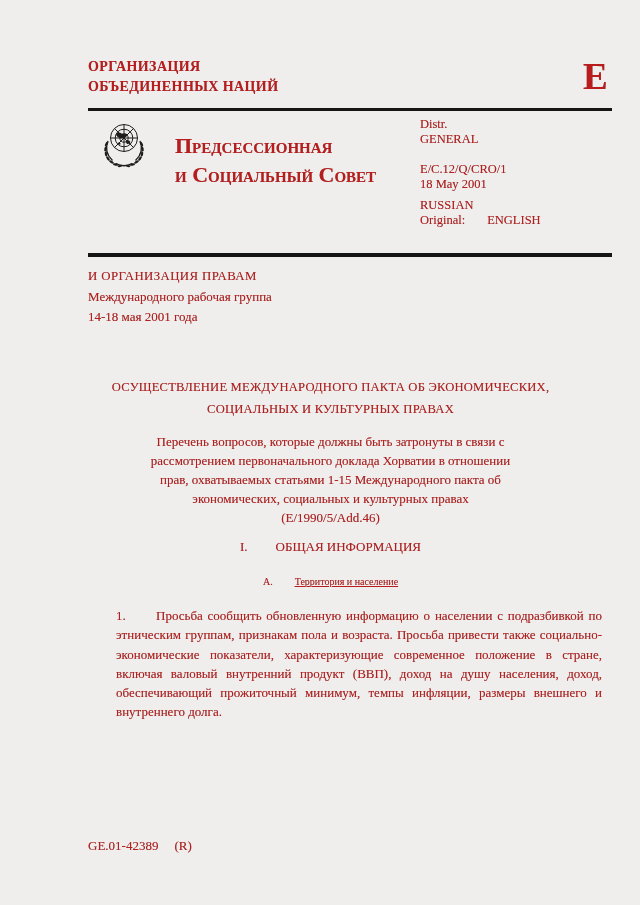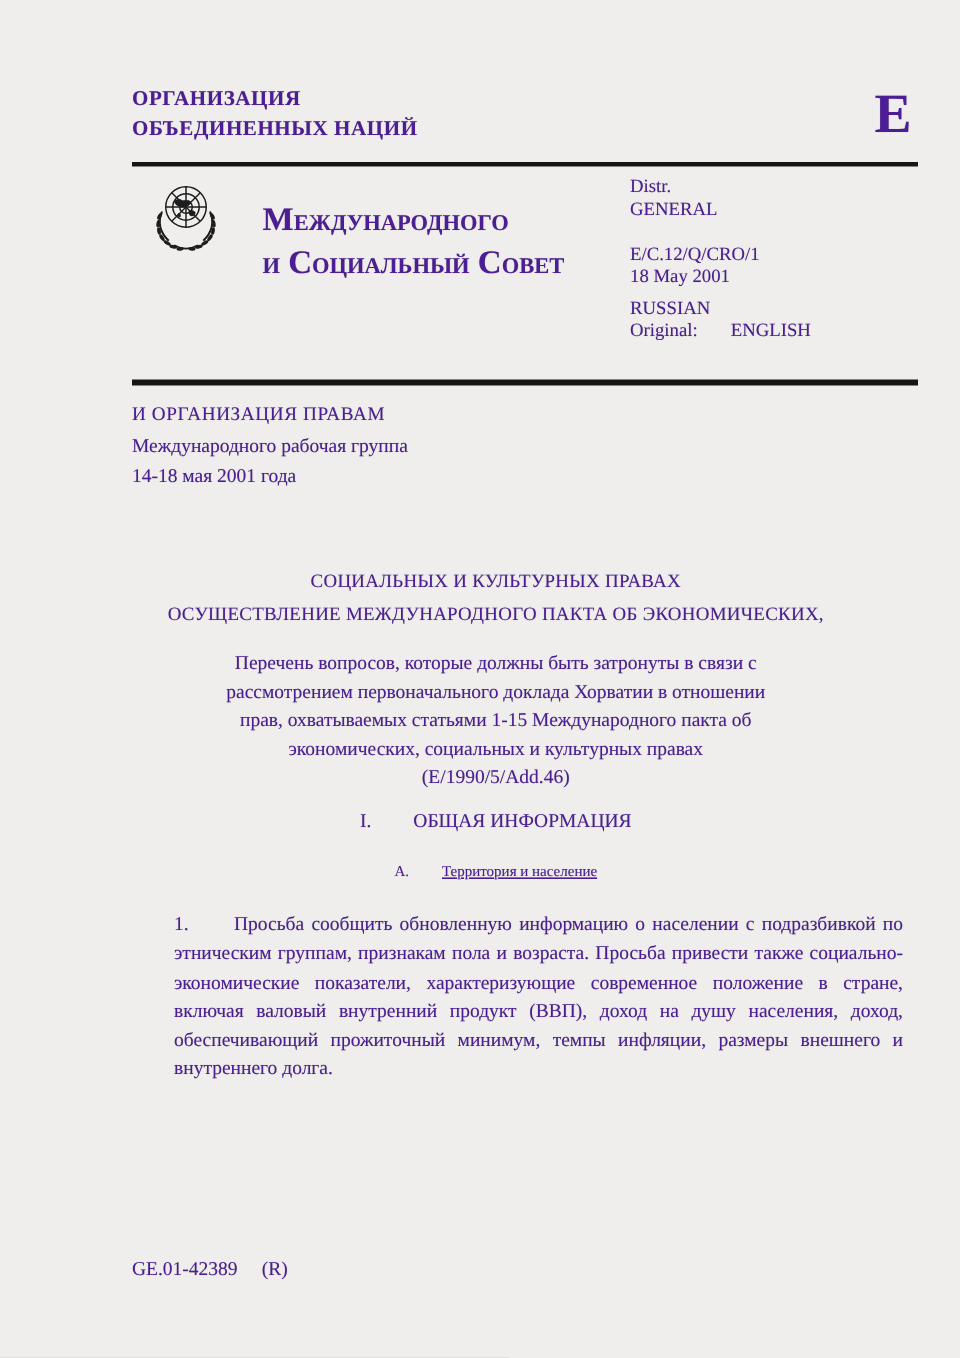--- a/index.html
+++ b/index.html
@@ -2,21 +2,21 @@
 <html><head>
 <meta charset="utf-8">
 <style>
   html, body { margin: 0; padding: 0; background: #d8d6d2; }
   .page {
     position: relative;
     width: 640px;
     height: 905px;
     margin: 0 auto;
     background: #efeeec;
-    color: #4c1d95;
+    color: #b91c1c;
     font-family: "Liberation Serif", serif;
     overflow: hidden;
     text-shadow: 0 0 0.6px rgba(25,25,25,0.35);
   }
   .abs { position: absolute; }
 
   
   .org-block {
     left: 88px; top: 57px;
     font-size: 14px; font-weight: bold;
@@ -118,21 +118,21 @@
         <ellipse cx="41" cy="39.5" rx="2.6" ry="1.2" transform="rotate(125 41 39.5)"></ellipse>
         <ellipse cx="37.5" cy="43" rx="2.6" ry="1.2" transform="rotate(150 37.5 43)"></ellipse>
         <ellipse cx="33.5" cy="45.5" rx="2.6" ry="1.2" transform="rotate(170 33.5 45.5)"></ellipse>
         <ellipse cx="21" cy="47" rx="2.4" ry="1.1" transform="rotate(175 21 47)"></ellipse>
         <ellipse cx="29" cy="47" rx="2.4" ry="1.1" transform="rotate(5 29 47)"></ellipse>
       </g>
     </svg>
   </div>
 
   <div class="abs council-title">
-    <div>Международного</div>
+    <div>Предсессионная</div>
     <div>и Социальный Совет</div>
   </div>
 
   <div class="abs info-col info-distr">
     <div>Distr.</div>
     <div>GENERAL</div>
   </div>
   <div class="abs info-col info-docnum">
     <div>E/C.12/Q/CRO/1</div>
     <div>18 May 2001</div>
@@ -146,22 +146,22 @@
 
   <div class="abs rule-2"></div>
 
   <div class="abs committee">
     <div class="caps-line">И ОРГАНИЗАЦИЯ ПРАВАМ</div>
     <div class="plain-line">Международного рабочая группа</div>
     <div class="plain-line">14-18 мая 2001 года</div>
   </div>
 
   <div class="abs center-block main-title">
+    <div>ОСУЩЕСТВЛЕНИЕ МЕЖДУНАРОДНОГО ПАКТА ОБ ЭКОНОМИЧЕСКИХ,</div>
     <div>СОЦИАЛЬНЫХ И КУЛЬТУРНЫХ ПРАВАХ</div>
-    <div>ОСУЩЕСТВЛЕНИЕ МЕЖДУНАРОДНОГО ПАКТА ОБ ЭКОНОМИЧЕСКИХ,</div>
   </div>
 
   <div class="abs center-block subtitle">
     <div>Перечень вопросов, которые должны быть затронуты в связи с</div>
     <div><span>рассмотрением первоначального доклада </span><span class="bold">Хорватии</span><span> в отношении</span></div>
     <div>прав, охватываемых статьями 1-15 Международного пакта об</div>
     <div>экономических, социальных и культурных правах</div>
     <div>(E/1990/5/Add.46)</div>
   </div>
 

